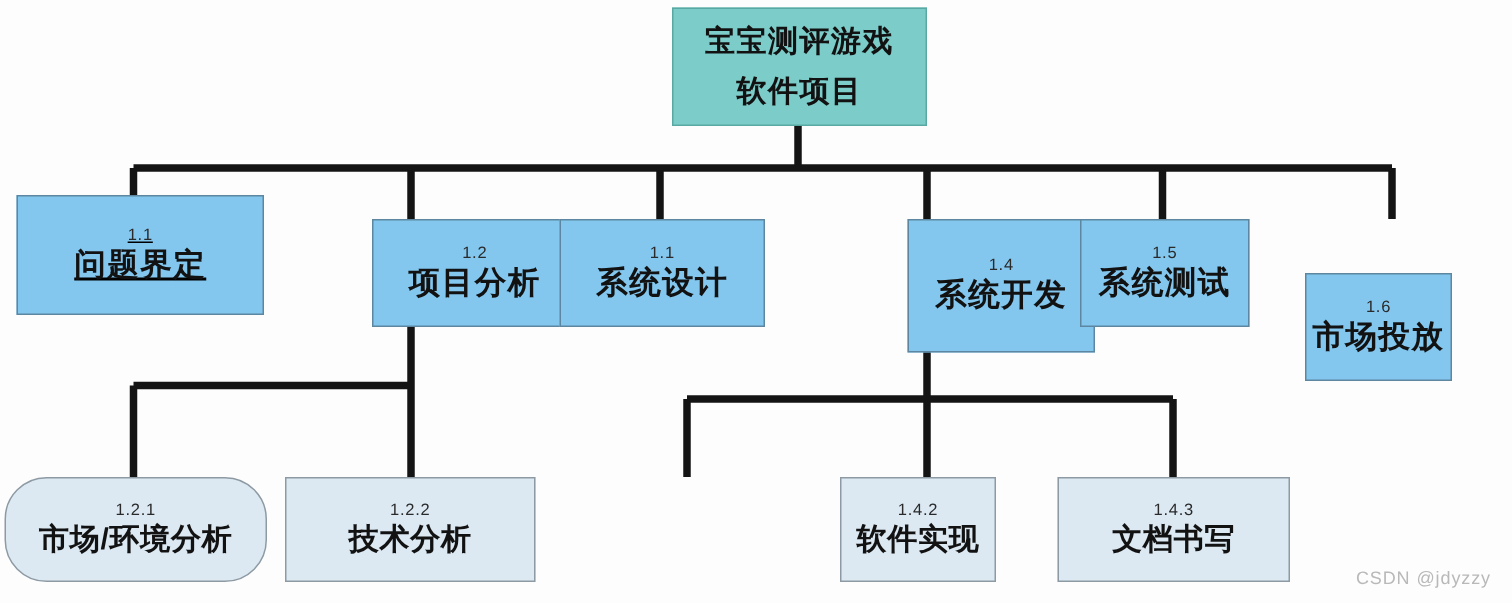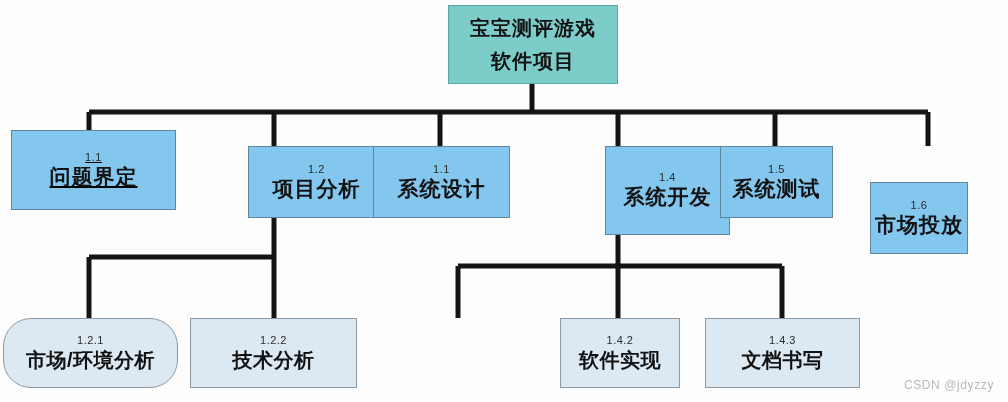--- a/index.html
+++ b/index.html
@@ -156,21 +156,21 @@
   </div>
 
   <div class="node level-2" style="left:3px; top:318px; width:175px; height:70px;border-radius:28px;">
     <span class="node-code">1.2.1</span>
     <span class="node-title">市场/环境分析</span>
   </div>
   <div class="node level-2" style="left:190px; top:318px; width:167px; height:70px;">
     <span class="node-code">1.2.2</span>
     <span class="node-title">技术分析</span>
   </div>
-  <div class="node level-2" style="left:560px; top:318px; width:120px; height:70px;">
+  <div class="node level-2" style="left:560px; top:318px; width:104px; height:70px;">
     <span class="node-code">1.4.2</span>
     <span class="node-title">软件实现</span>
   </div>
   <div class="node level-2" style="left:705px; top:318px; width:155px; height:70px;">
     <span class="node-code">1.4.3</span>
     <span class="node-title">文档书写</span>
   </div>
 
   <div class="watermark">CSDN @jdyzzy</div>
 

